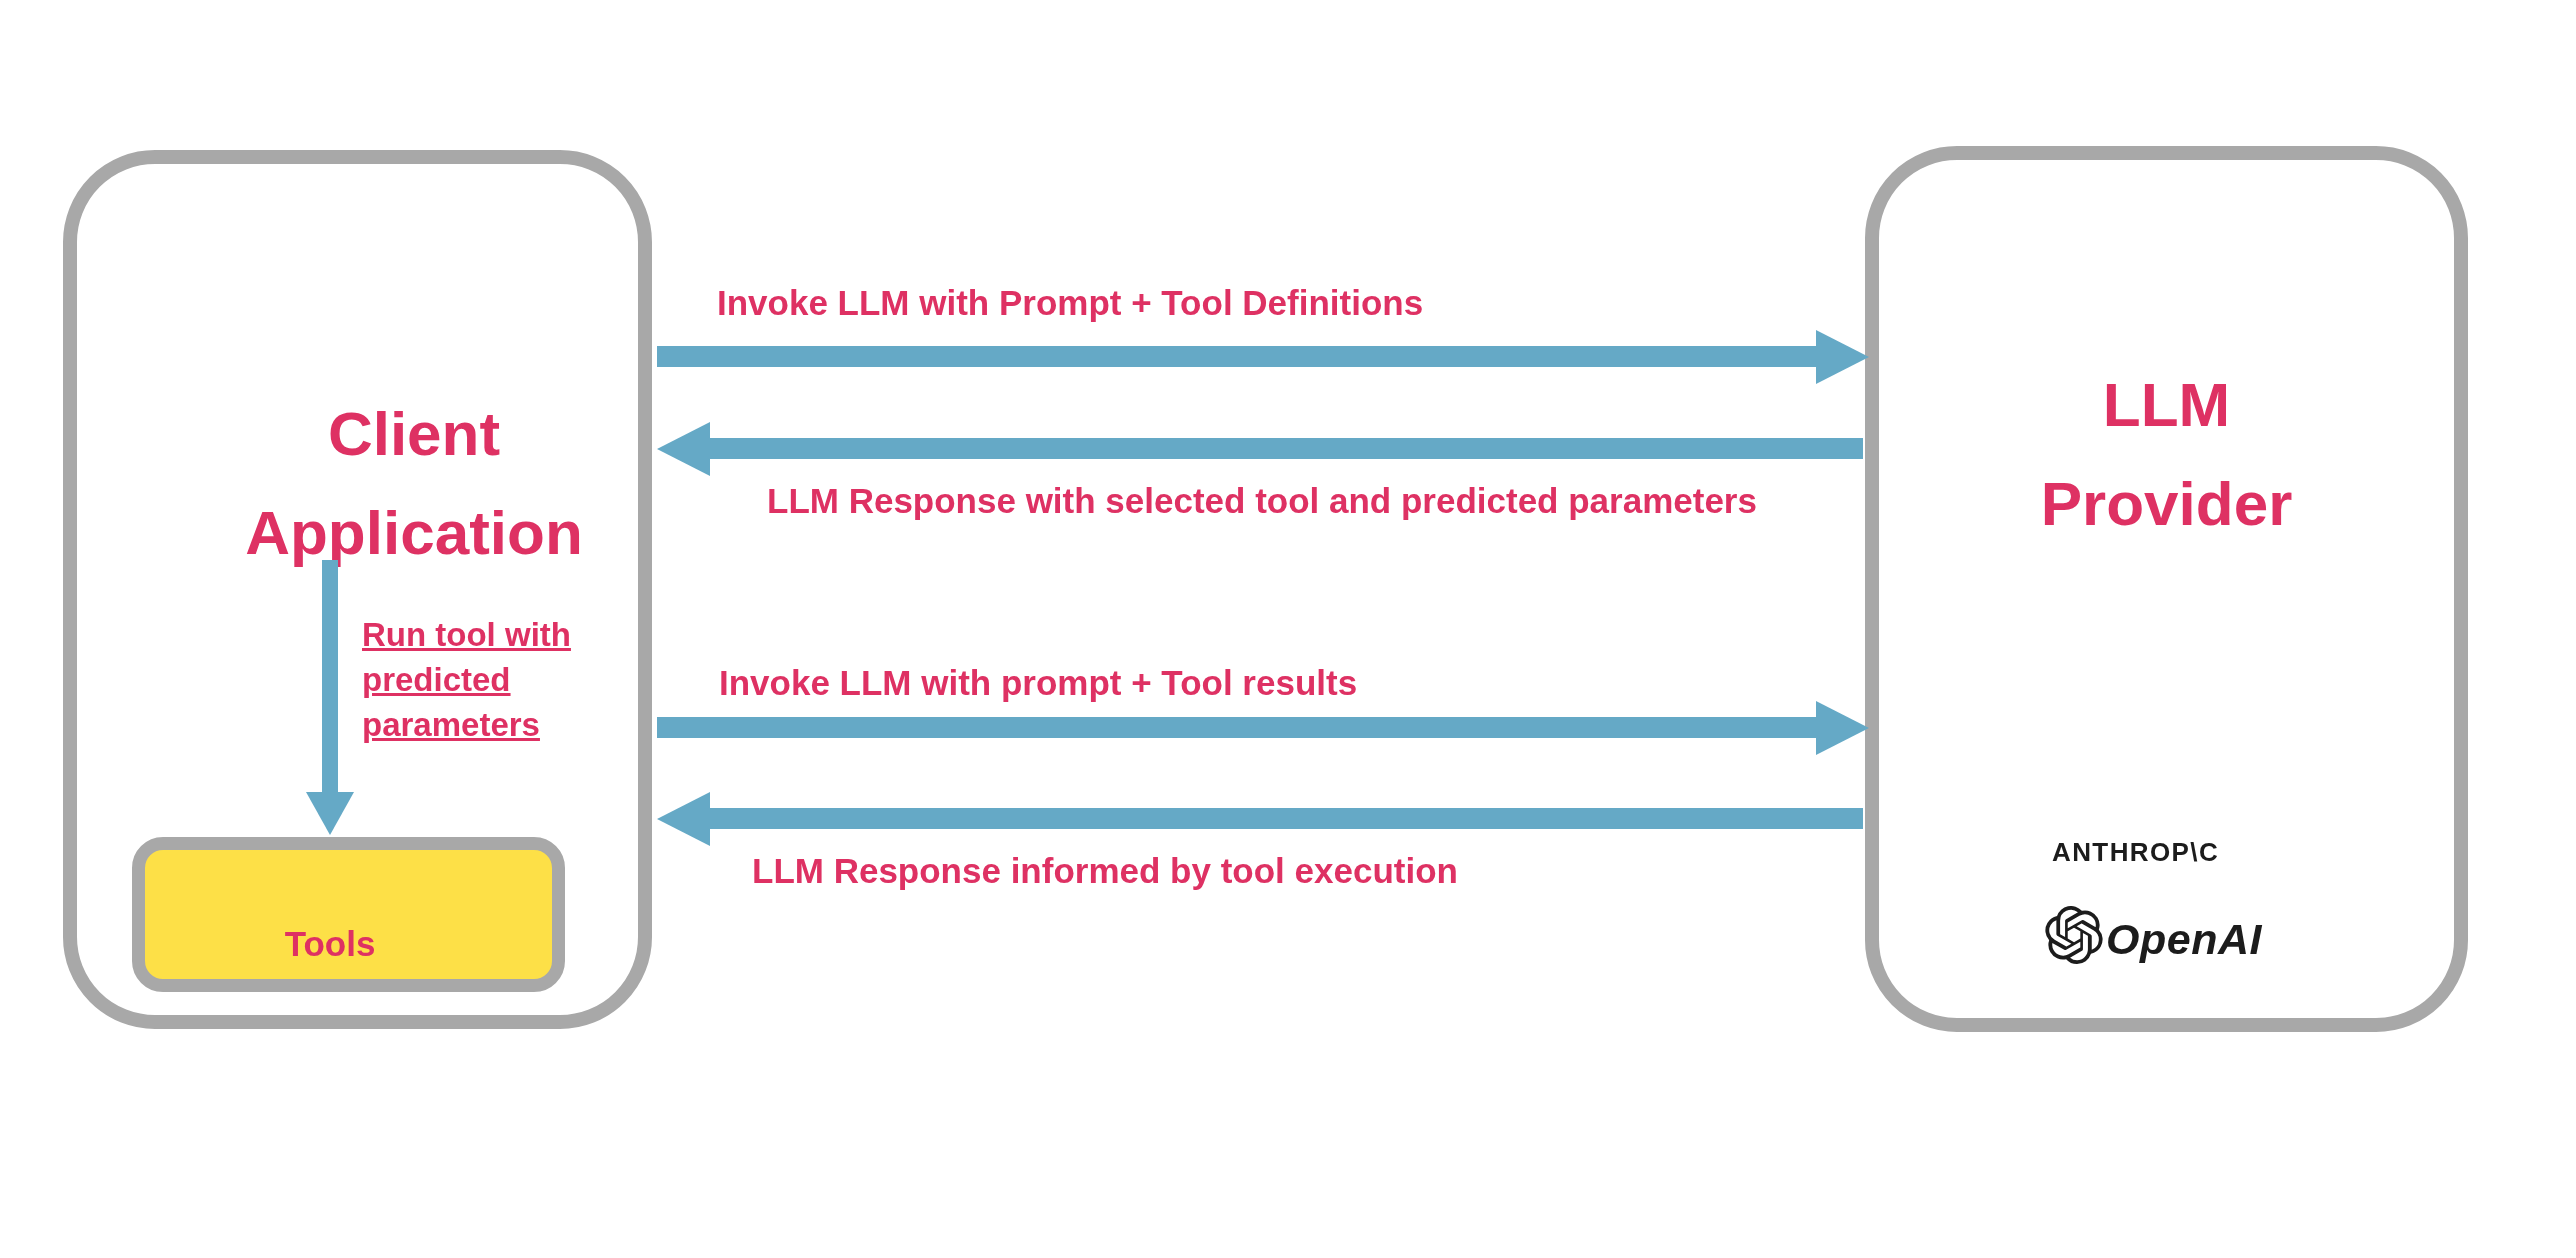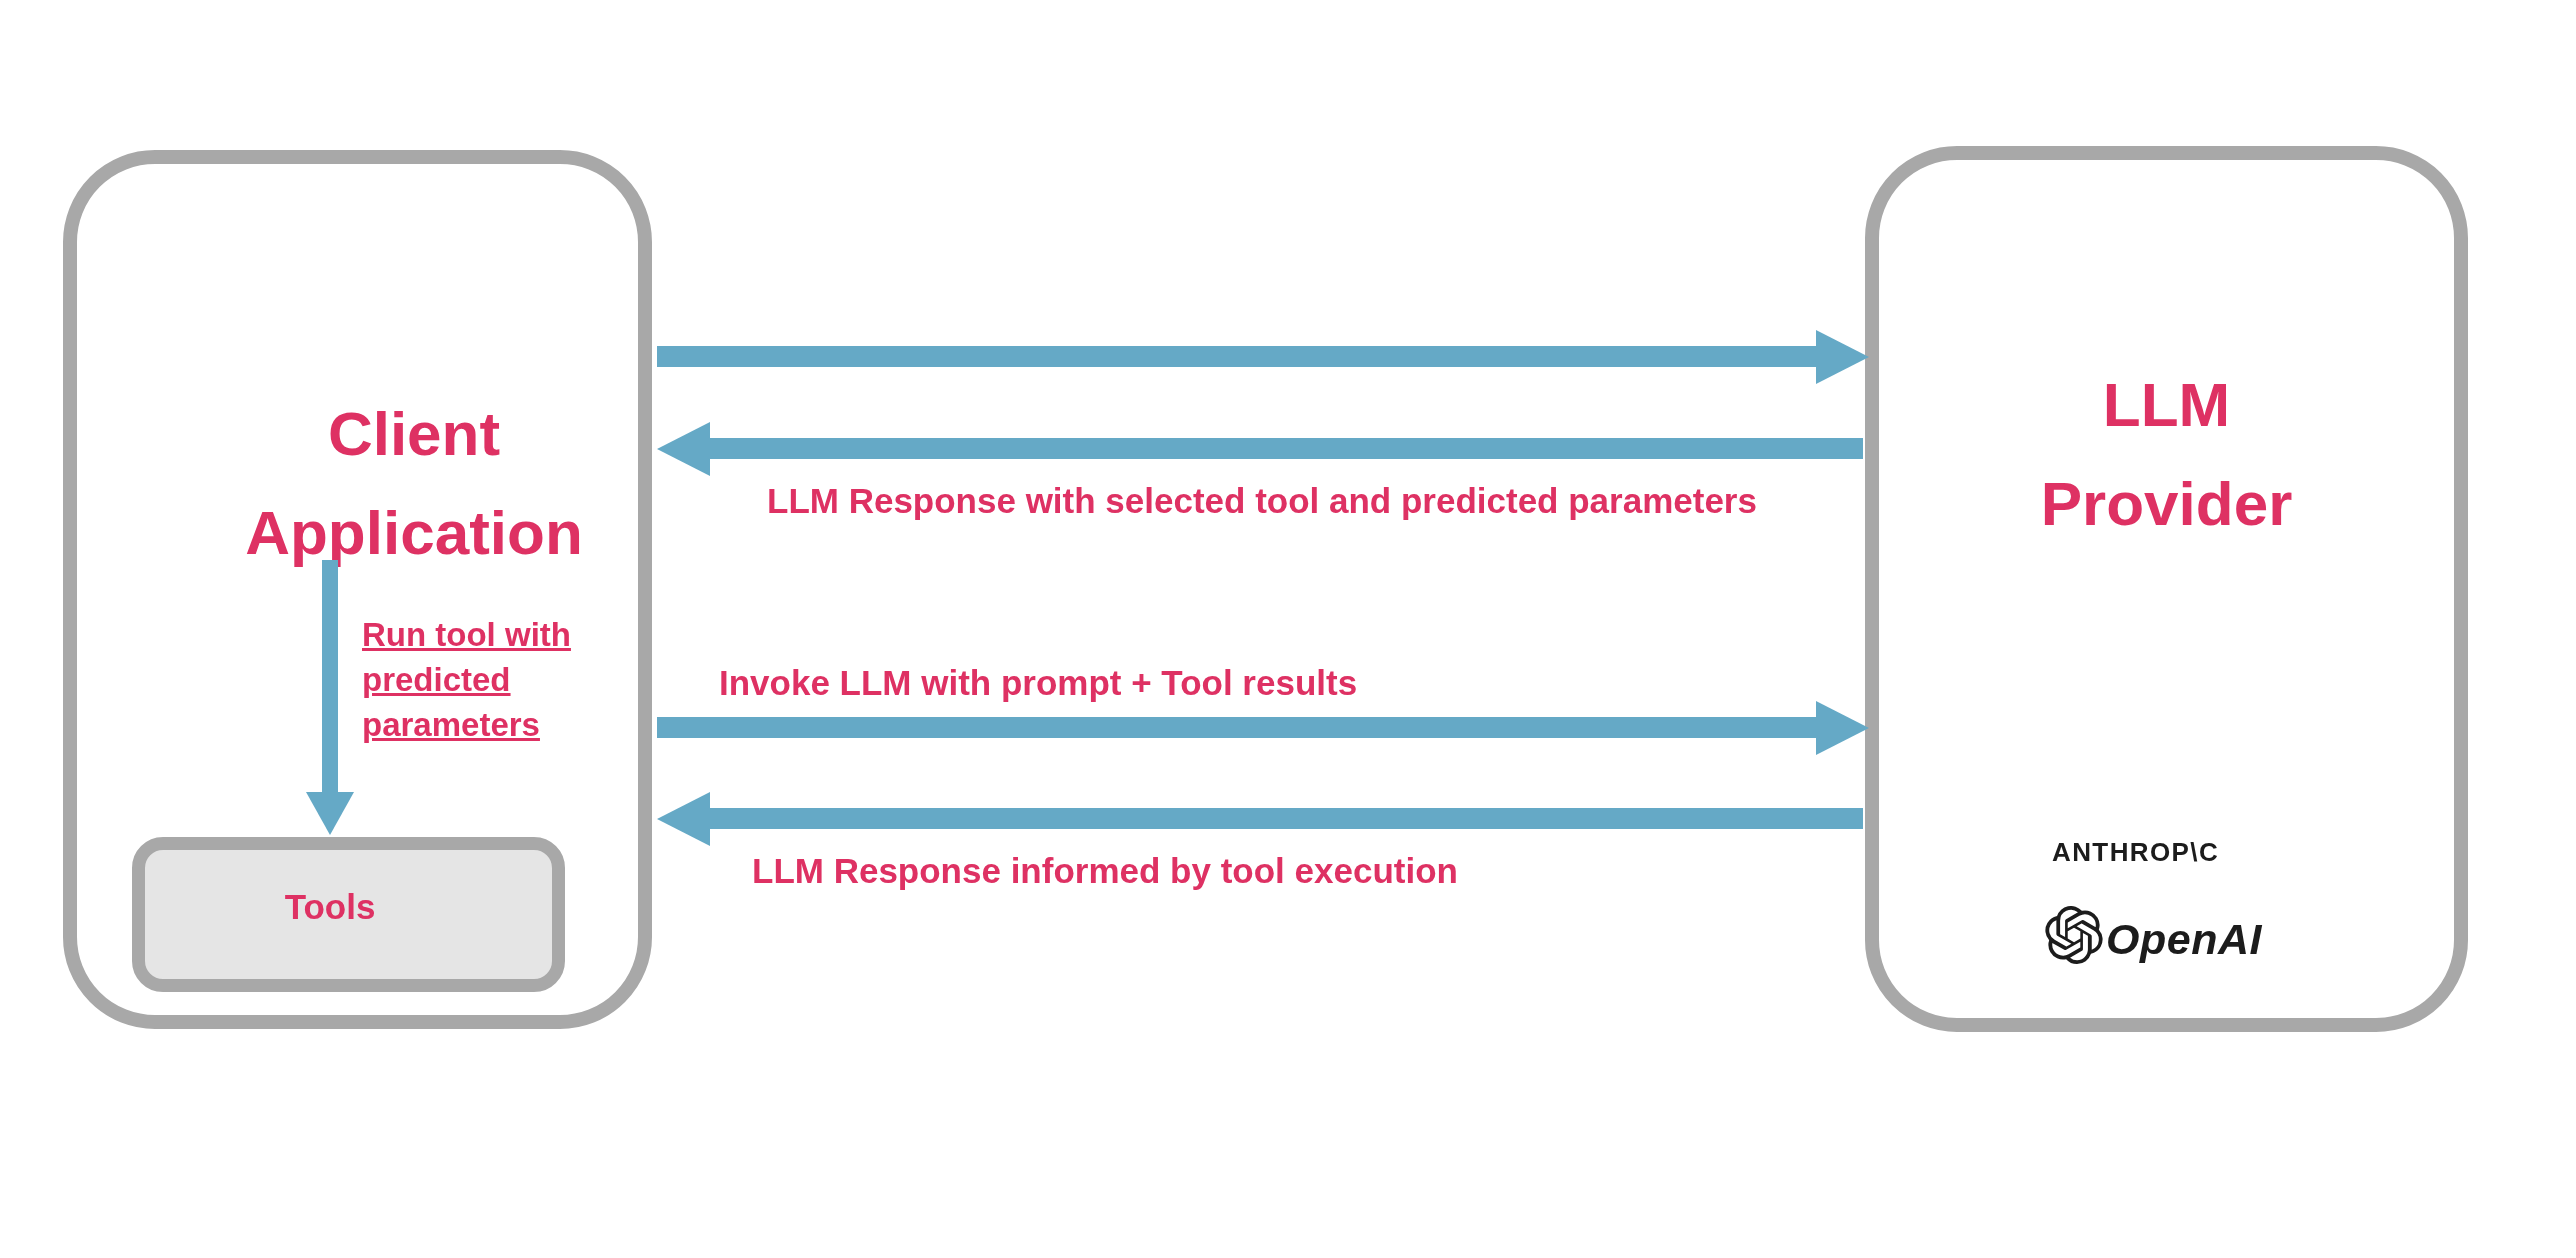--- a/index.html
+++ b/index.html
@@ -21,24 +21,24 @@
     position: absolute;
     box-sizing: border-box;
     border: 14.5px solid var(--border-gray);
     background: #ffffff;
     border-radius: 92px;
   }
   .inner-box {
     position: absolute;
     box-sizing: border-box;
     border: 13.5px solid var(--border-gray);
-    background: #e5e5e5;
+    background: #fde047;
     border-radius: 31px;
     display: flex;
-    align-items: center;
+    align-items: flex-end;
     justify-content: center;
   }
   .node-title {
     position: absolute;
     color: var(--accent-pink);
     font-weight: bold;
     font-size: 62px;
     line-height: 99px;
     text-align: center;
     white-space: nowrap;
@@ -151,20 +151,21 @@
 
   <div class="logo-text-anthropic" style="left:2052px; top:837px;">ANTHROP\C</div>
 
   <div class="logo-openai" style="left:2045px; top:906px;">
     <svg width="58" height="58" viewBox="0 0 24 24" fill="currentColor">
       <path d="M22.2819 9.8211a5.9847 5.9847 0 0 0-.5157-4.9108 6.0462 6.0462 0 0 0-6.5098-2.9A6.0651 6.0651 0 0 0 4.9807 4.1818a5.9847 5.9847 0 0 0-3.9977 2.9 6.0462 6.0462 0 0 0 .7427 7.0966 5.98 5.98 0 0 0 .511 4.9107 6.051 6.051 0 0 0 6.5146 2.9001A5.9847 5.9847 0 0 0 13.2599 24a6.0557 6.0557 0 0 0 5.7718-4.2058 5.9894 5.9894 0 0 0 3.9977-2.9001 6.0557 6.0557 0 0 0-.7475-7.073zm-9.022 12.6081a4.4755 4.4755 0 0 1-2.8764-1.0408l.1419-.0804 4.7783-2.7582a.7948.7948 0 0 0 .3927-.6813v-6.7369l2.02 1.1686a.071.071 0 0 1 .038.0615v5.5826a4.504 4.504 0 0 1-4.4945 4.4849zm-9.6607-4.1254a4.4708 4.4708 0 0 1-.5346-3.0137l.142.0852 4.783 2.7582a.7712.7712 0 0 0 .7806 0l5.8428-3.3685v2.3324a.0804.0804 0 0 1-.0332.0615L9.74 19.9502a4.4992 4.4992 0 0 1-6.1408-1.6464zM2.3408 7.8956a4.485 4.485 0 0 1 2.3655-1.9728V11.6a.7664.7664 0 0 0 .3879.6765l5.8144 3.3543-2.0201 1.1685a.0757.0757 0 0 1-.071 0l-4.8303-2.7865A4.504 4.504 0 0 1 2.3408 7.8956zm16.5963 3.8558L13.1038 8.364 15.1192 7.2a.0757.0757 0 0 1 .071 0l4.8303 2.7913a4.4944 4.4944 0 0 1-.6765 8.1042v-5.6772a.79.79 0 0 0-.407-.667zm2.0107-3.0231l-.142-.0852-4.7735-2.7818a.7759.7759 0 0 0-.7854 0L9.409 9.2297V6.8974a.0662.0662 0 0 1 .0284-.0615l4.8303-2.7866a4.4992 4.4992 0 0 1 6.6802 4.66zM8.3065 12.863l-2.02-1.1638a.0804.0804 0 0 1-.038-.0567V6.0742a4.4992 4.4992 0 0 1 7.3757-3.4537l-.142.0805L8.704 5.459a.7948.7948 0 0 0-.3927.6813zm1.0976-2.3654l2.602-1.4998 2.6069 1.4998v2.9994l-2.5974 1.4997-2.6067-1.4997z"></path>
     </svg>
     <span class="wordmark">OpenAI</span>
   </div>
 
+  <div class="arrow-label" style="left:717px; top:283px;">Invoke LLM with Prompt + Tool Definitions</div>
   <div class="h-arrow" style="left:657px; top:330px; width:1213px; height:54px;">
     <div class="shaft" style="left:0; width:1161px;"></div>
     <div class="head-right" style="left:1159px;"></div>
   </div>
 
   <div class="h-arrow" style="left:657px; top:422px; width:1206px; height:54px;">
     <div class="head-left"></div>
     <div class="shaft" style="left:51px; width:1155px;"></div>
   </div>
   <div class="arrow-label" style="left:755px; top:481px;margin-left:12px;">LLM Response with selected tool and predicted parameters</div>

